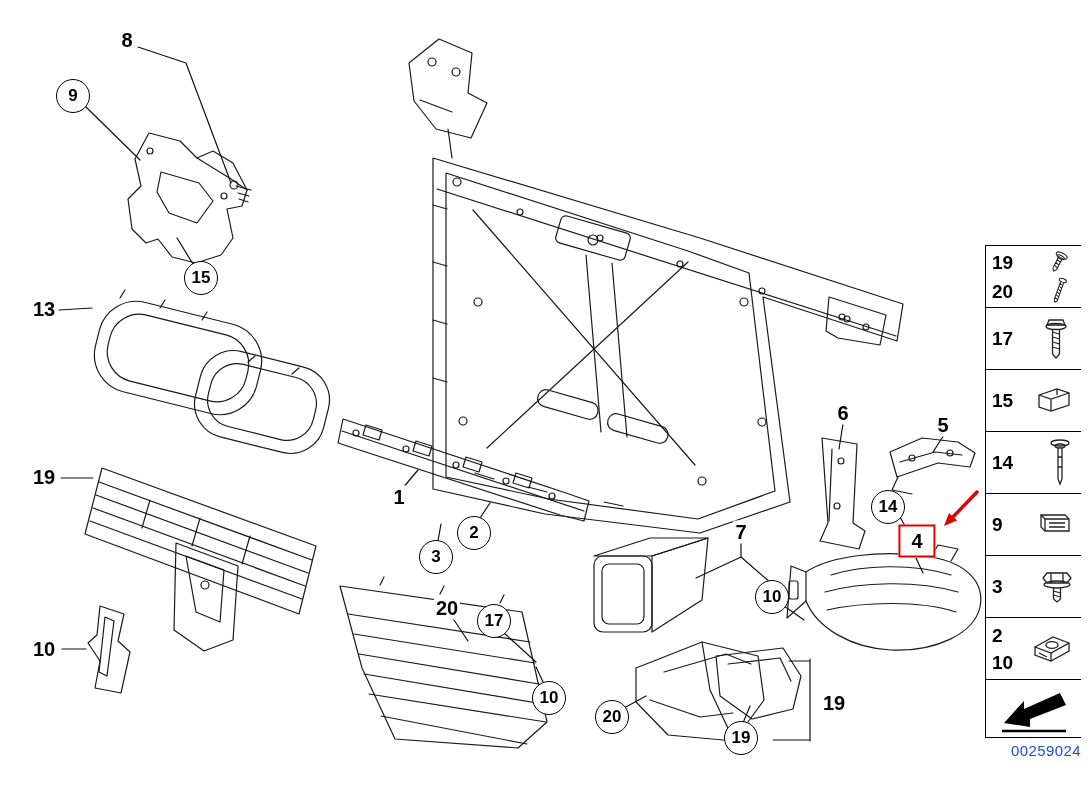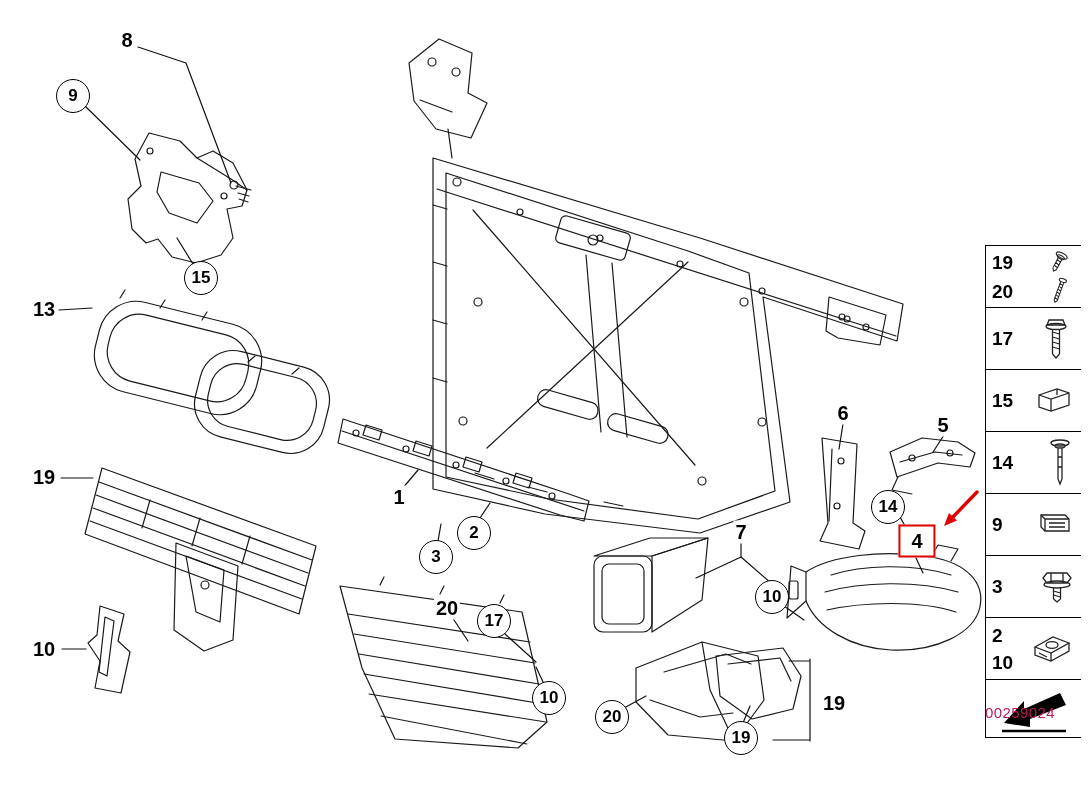--- a/index.html
+++ b/index.html
@@ -28,22 +28,22 @@
   .srow{
     border-bottom:1.5px solid #000;display:flex;align-items:center;
     justify-content:space-between;padding:3px 6px;box-sizing:border-box;height:62px;
   }
   .srow.stack{flex-direction:column;align-items:stretch;justify-content:center;gap:1px;padding:2px 6px;}
   .subrow{display:flex;align-items:center;justify-content:space-between;height:28px;}
   .numcol{display:flex;flex-direction:column;justify-content:center;gap:8px;}
   .snum{font-weight:bold;font-size:19px;line-height:1;}
   .arrow-row{justify-content:center;height:58px;}
   .footer{
-    position:absolute;left:985px;top:704px;width:96px;text-align:left;
-    font-size:15px;color:#be185d;letter-spacing:0.4px;z-index:4;
+    position:absolute;left:985px;top:742px;width:96px;text-align:right;
+    font-size:15px;color:#1d4ed8;letter-spacing:0.4px;z-index:4;
   }
 </style>
 </head>
 <body>
 
 <div class="stage">
 
   <svg class="art" width="1092" height="789" viewBox="0 0 1092 789" fill="none" stroke="#1a1a1a" stroke-width="1.2" stroke-linecap="round" stroke-linejoin="round">
 
     <g>

